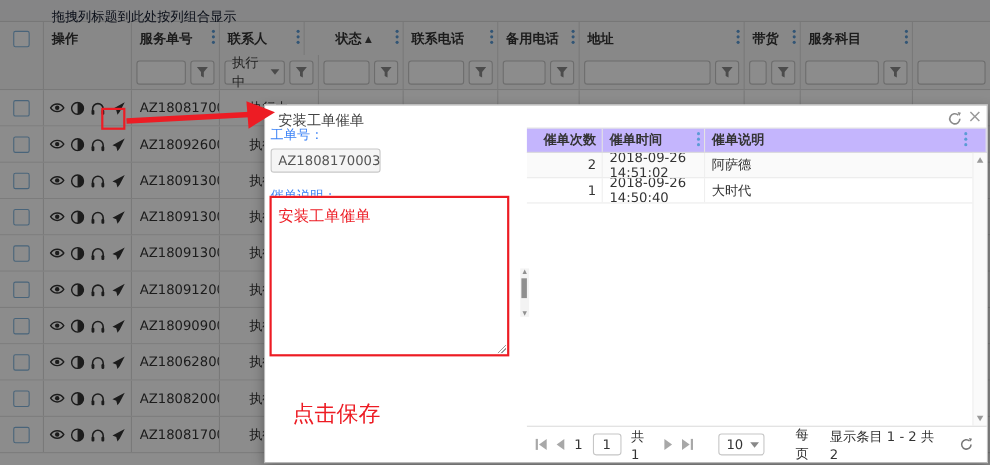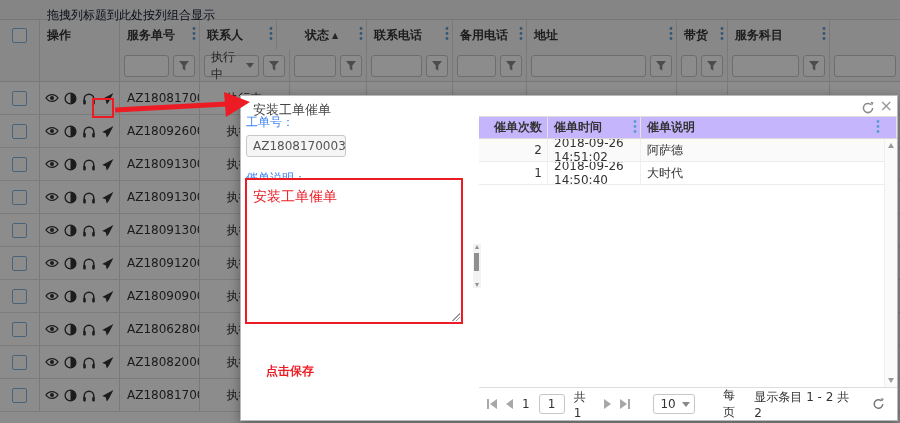--- a/index.html
+++ b/index.html
@@ -56,21 +56,21 @@
   .red-label{color:#3b82f6;margin:0 0 4px 5px;}
   .ro-input{margin-left:5px;width:100px;height:22px;background:#f5f5f5;border:1px solid #c8c8c8;border-radius:3px;
             color:#555;line-height:20px;padding-left:6px;}
   .desc-box{position:absolute;left:4px;top:64px;width:218px;height:146px;border:2px solid #ed1c24;background:#fff;}
   .desc-ph{color:#ed1c24;font-size:14px;padding:8px 0 0 6px;}
   .resize-h{position:absolute;right:1px;bottom:1px;width:8px;height:8px;
             background:linear-gradient(135deg,transparent 50%,#999 50%,#999 57%,transparent 57%,transparent 70%,#999 70%,#999 77%,transparent 77%);}
   .save-wrap{position:absolute;left:2px;top:221px;border:2px solid #ed1c24;padding:1px;display:inline-block;}
   .save-btn{display:inline-flex;align-items:center;gap:5px;color:#2a7ae2;background:#fff;
             border:1px solid #dcdcdc;border-radius:3px;padding:2px 9px;height:20px;}
-  .save-hint{position:absolute;left:25px;top:249px;color:#ed1c24;font-size:12px;font-weight:bold;}
+  .save-hint{position:absolute;left:25px;top:249px;color:#ed1c24;font-size:20px;font-weight:normal;}
   .mini-scroll{position:absolute;left:232px;top:130px;width:8px;height:44px;background:#f3f3f3;}
   .mini-scroll .up{position:absolute;left:2px;top:1px;width:0;height:0;border-left:2.5px solid transparent;border-right:2.5px solid transparent;border-bottom:4px solid #909090;}
   .mini-scroll .thumb{position:absolute;left:1px;top:9px;width:5px;height:18px;background:#8f8f8f;}
   .mini-scroll .down{position:absolute;left:2px;bottom:1px;width:0;height:0;border-left:2.5px solid transparent;border-right:2.5px solid transparent;border-top:4px solid #909090;}
 
   .hist-pane{position:absolute;left:238px;top:20px;right:0;bottom:0;border-top:1px solid #ddd;}
   .h-head{display:flex;height:22px;border-bottom:1px solid #d9d9d9;background:#c4b5fd;font-weight:bold;}
   .h-col{position:relative;display:flex;align-items:center;border-right:1px solid #e3e3e3;padding-left:6px;overflow:hidden;}
   .hc1{width:69px;justify-content:flex-end;padding-right:5px;}
   .hc2{width:93px;}

